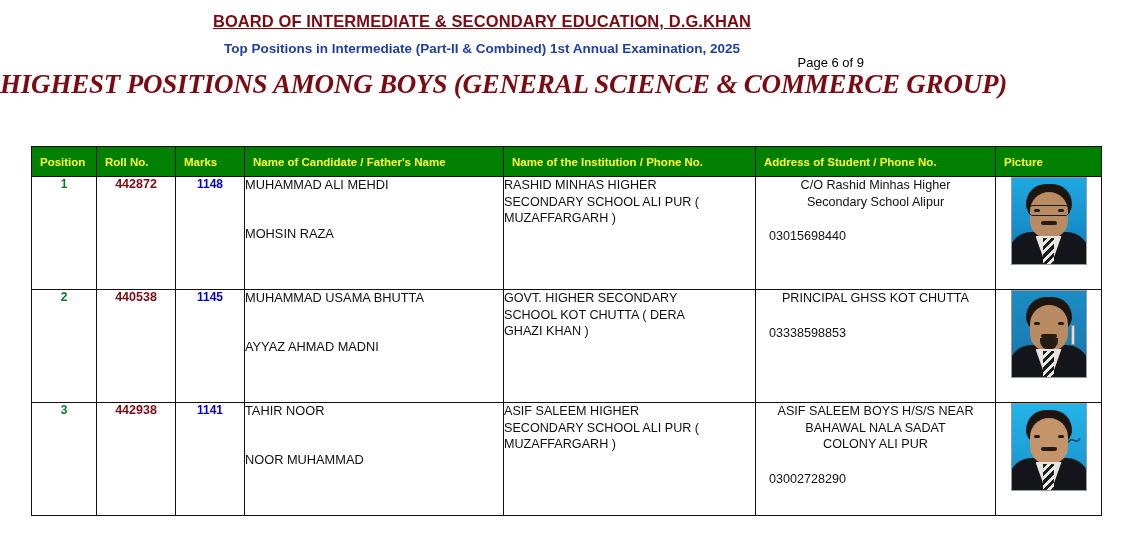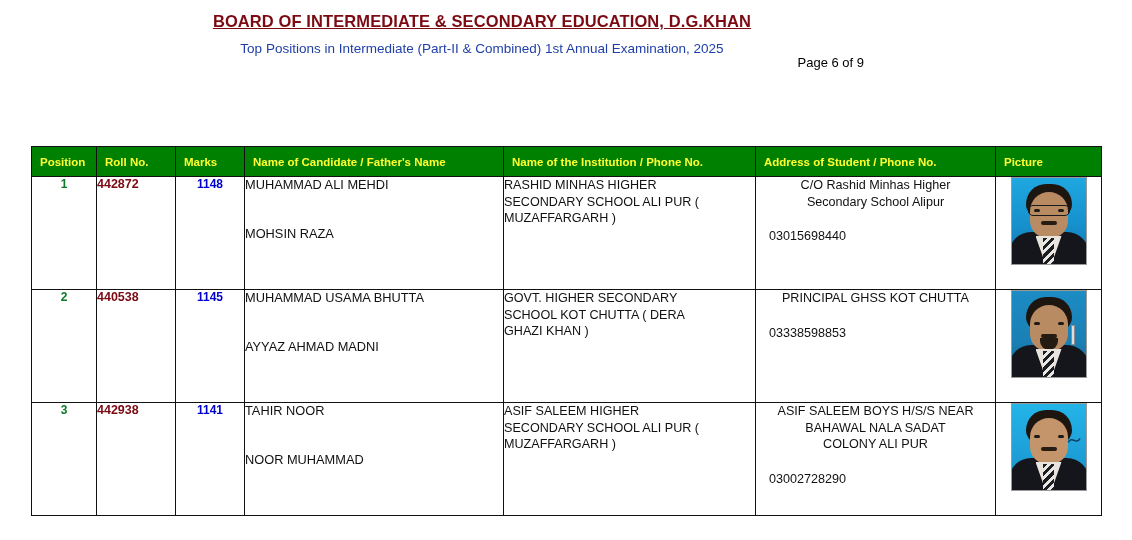--- a/index.html
+++ b/index.html
@@ -26,21 +26,21 @@
   .board-title {
     font-size: 16.5px;
     font-weight: bold;
     color: #7b0a12;
     text-decoration: underline;
     letter-spacing: 0.1px;
     line-height: 20px;
   }
   .exam-line {
     font-size: 13.5px;
-    font-weight: normal;
+    font-weight: bold;
     color: #1f3fa8;
     line-height: 20px;
     margin-top: 8px;
   }
   .total-marks {
     font-size: 13.5px;
     font-weight: bold;
     color: #0a7a28;
     line-height: 20px;
     margin-top: 6px;
@@ -109,21 +109,21 @@
   tbody tr { height: 113px; }
 
   td.cell-position {
     text-align: center;
     vertical-align: middle;
     color: #0a7a28;
     font-size: 12px;
     font-weight: bold;
   }
   td.cell-roll {
-    text-align: left;
+    text-align: center;
     vertical-align: middle;
     color: #7b0a12;
     font-size: 12.5px;
     font-weight: bold;
   }
   td.cell-marks {
     text-align: center;
     vertical-align: middle;
     color: #0000cd;
     font-size: 12px;
@@ -289,20 +289,21 @@
     opacity: .85;
   }
 </style>
 </head>
 <body>
 
 <div class="doc-header">
   <div class="board-title">BOARD OF INTERMEDIATE &amp; SECONDARY EDUCATION, D.G.KHAN</div>
   <div class="exam-line">Top Positions in Intermediate (Part-II &amp; Combined) 1st Annual Examination, 2025</div>
   <div class="page-no">Page 6 of 9</div>
+  <div class="section-title">HIGHEST POSITIONS AMONG BOYS (GENERAL SCIENCE &amp; COMMERCE GROUP)</div>
 </div>
 
 <div class="table-wrap">
   <table class="positions">
     <colgroup>
       <col class="c-position">
         <col class="c-roll">
         <col class="c-marks">
       <col class="c-name">
         <col class="c-inst">

